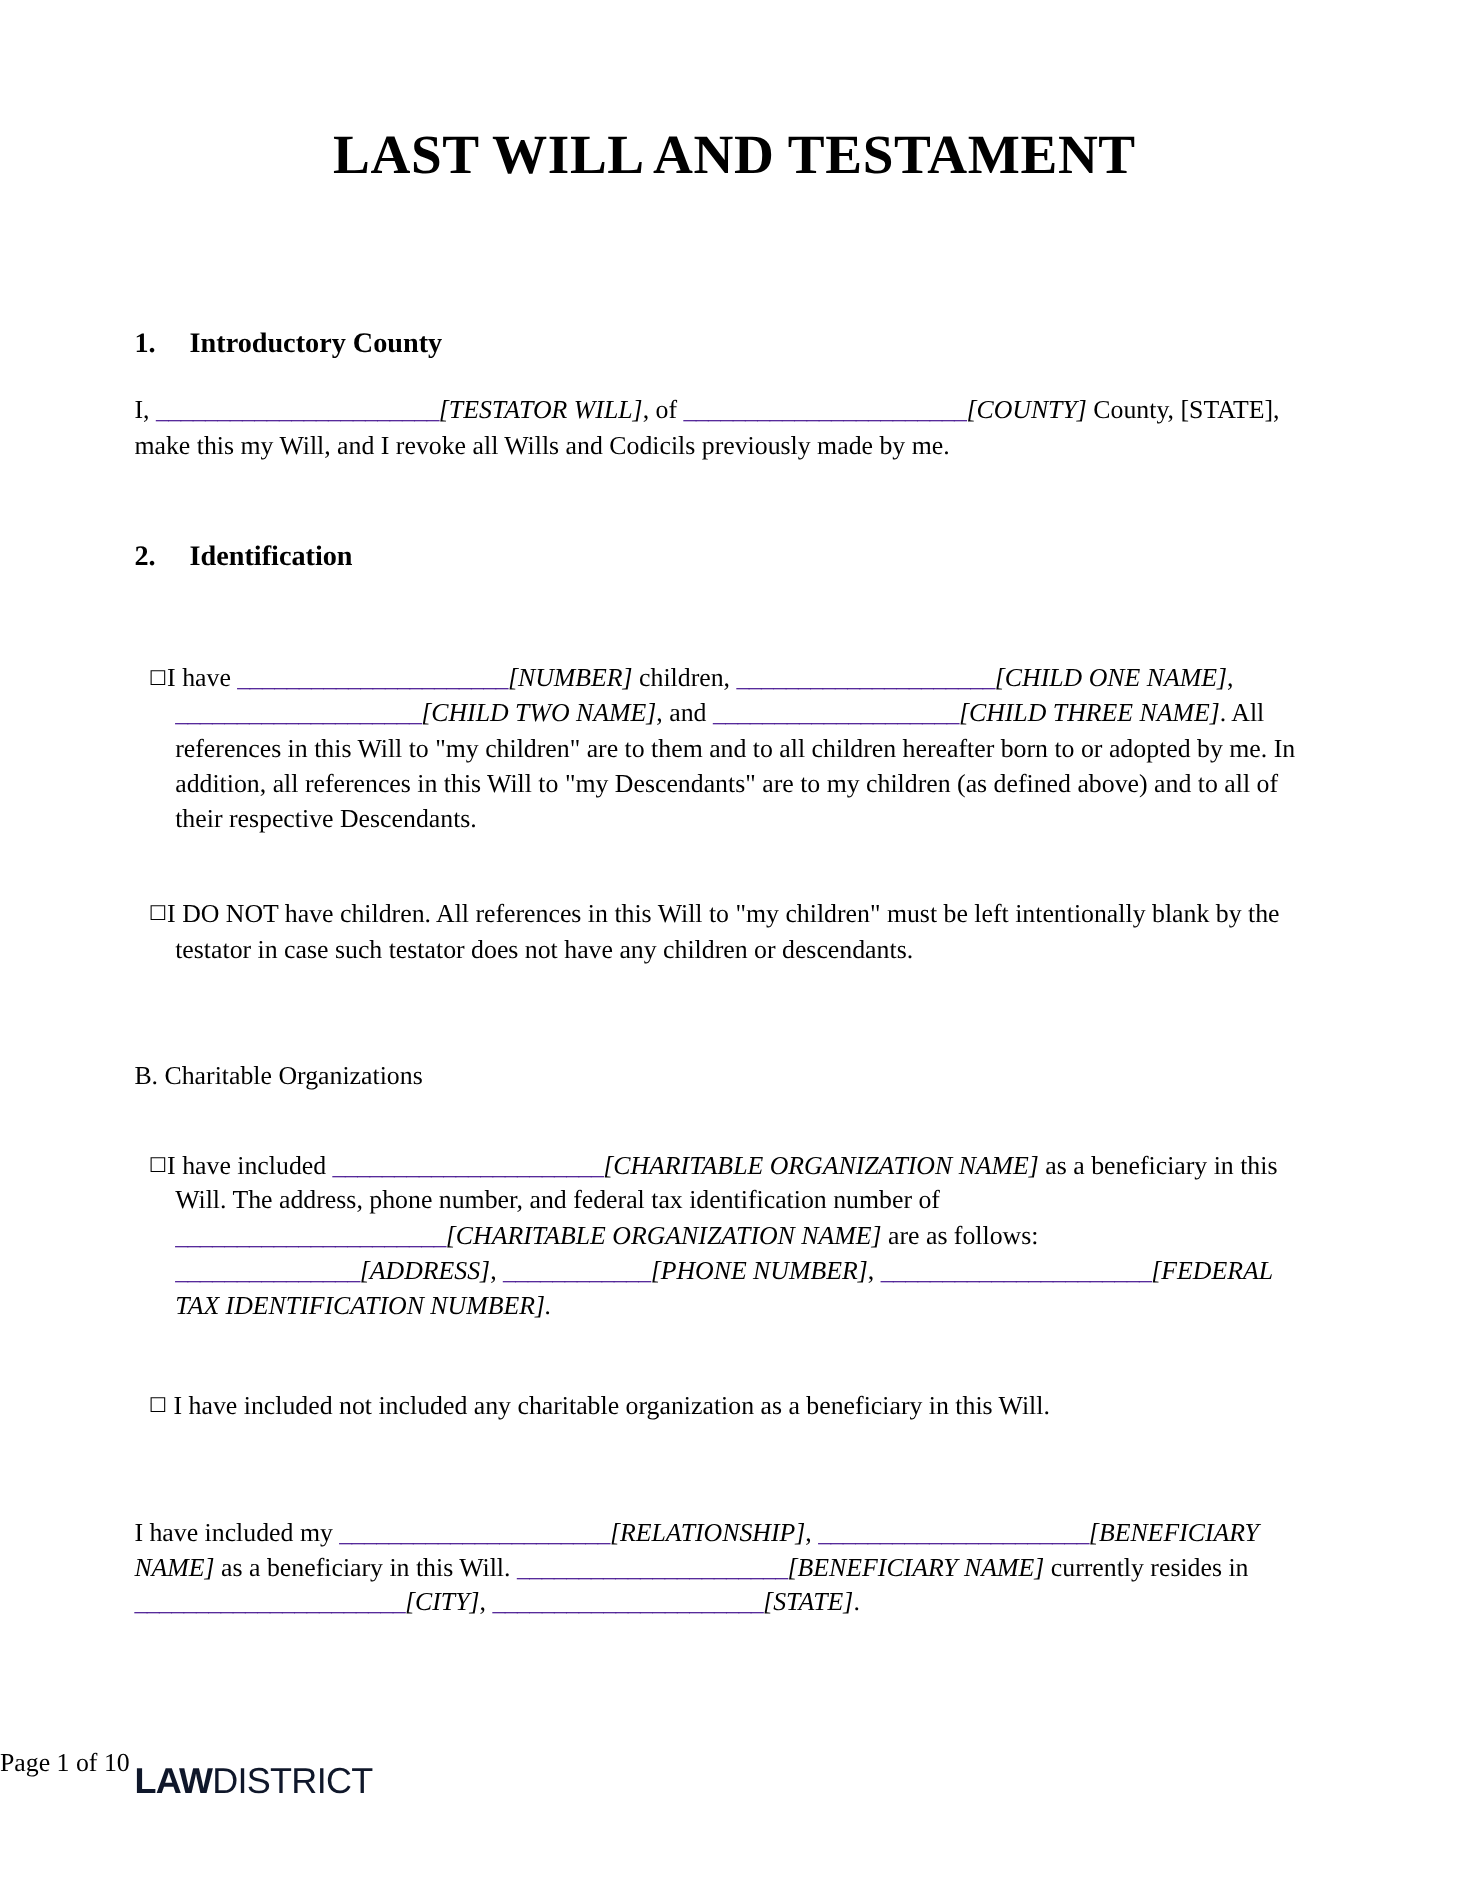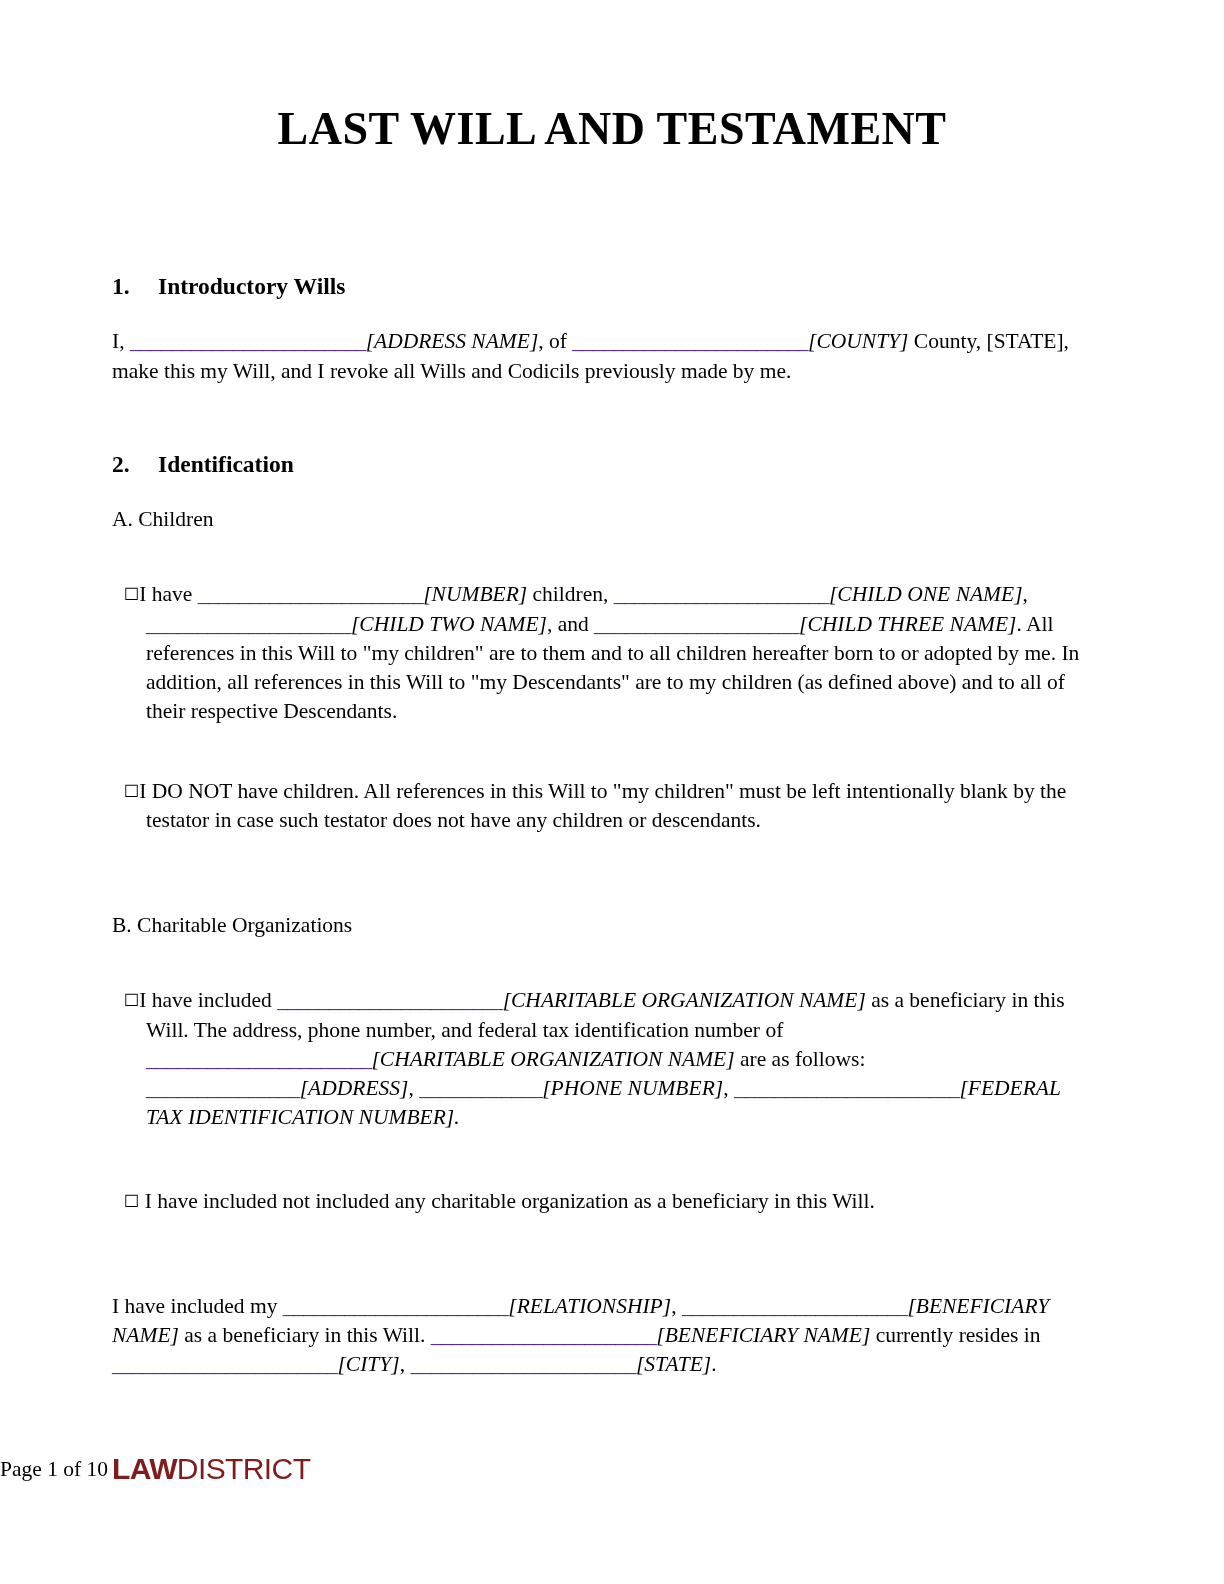--- a/index.html
+++ b/index.html
@@ -110,24 +110,24 @@
   .footer {
     position: absolute;
     left: 0;
     top: 1452px;
     width: 1224px;
     height: 60px;
   }
   .logo {
     position: absolute;
     left: 112px;
-    top: 0;
+    top: 16px;
     font-family: "Liberation Sans", "DejaVu Sans", sans-serif;
     font-size: 30px;
-    color: #7f1d1d;
+    color: #0f172a;
     letter-spacing: -0.6px;
     white-space: nowrap;
   }
   .logo .logo-law { font-weight: bold; }
   .logo .logo-district { font-weight: normal; }
 
   .page-num {
     position: absolute;
     left: 0;
     top: 5px;
@@ -142,37 +142,36 @@
 <body>
 
 <div class="page">
 
   <div class="doc-title">LAST WILL AND TESTAMENT</div>
 
   <div class="body-col">
 
     <h2 class="section-heading">
       <span class="sec-num">1.</span>
-      <span>Introductory Wills</span>
+      <span>Introductory County</span>
     </h2>
 
     <div class="sp-26"></div>
 
-    <p class="para"><span>I, </span><span class="blank">_______________________</span><span class="ital">[ADDRESS NAME]</span><span>, of </span><span class="blank">_______________________</span><span class="ital">[COUNTY]</span><span> County, [STATE], make this my Will, and I revoke all Wills and Codicils previously made by me.</span></p>
+    <p class="para"><span>I, </span><span class="blank">_______________________</span><span class="ital">[TESTATOR WILL]</span><span>, of </span><span class="blank">_______________________</span><span class="ital">[COUNTY]</span><span> County, [STATE], make this my Will, and I revoke all Wills and Codicils previously made by me.</span></p>
 
     <div class="sp-64"></div>
 
     <h2 class="section-heading">
       <span class="sec-num">2.</span>
       <span>Identification</span>
     </h2>
 
     <div class="sp-26"></div>
 
-    <div class="sub-heading">A. Children</div>
 
     <div class="sp-34"></div>
 
     <p class="cb-item"><span class="cbox">☐</span><span>I have </span><span class="blank">______________________</span><span class="ital">[NUMBER]</span><span> children, </span><span class="blank">_____________________</span><span class="ital">[CHILD ONE NAME]</span><span>, </span><span class="blank">____________________</span><span class="ital">[CHILD TWO NAME]</span><span>, and </span><span class="blank">____________________</span><span class="ital">[CHILD THREE NAME]</span><span>. All references in this Will to "my children" are to them and to all children hereafter born to or adopted by me. In addition, all references in this Will to "my Descendants" are to my children (as defined above) and to all of their respective Descendants.</span></p>
 
     <div class="sp-26"></div>
 
     <p class="cb-item"><span class="cbox">☐</span><span>I DO NOT have children. All references in this Will to "my children" must be left intentionally blank by the testator in case such testator does not have any children or descendants.</span></p>
 
     <div class="sp-64"></div>

